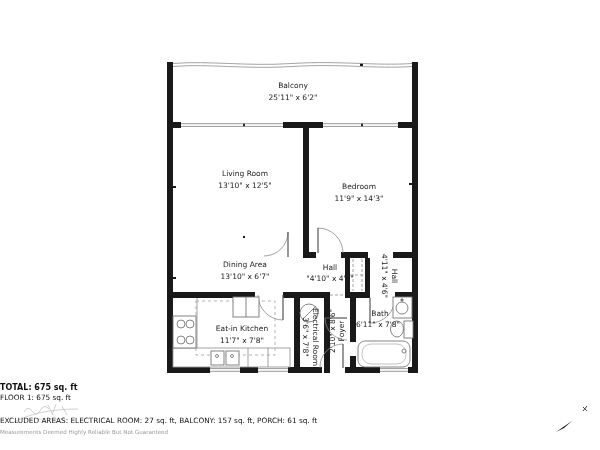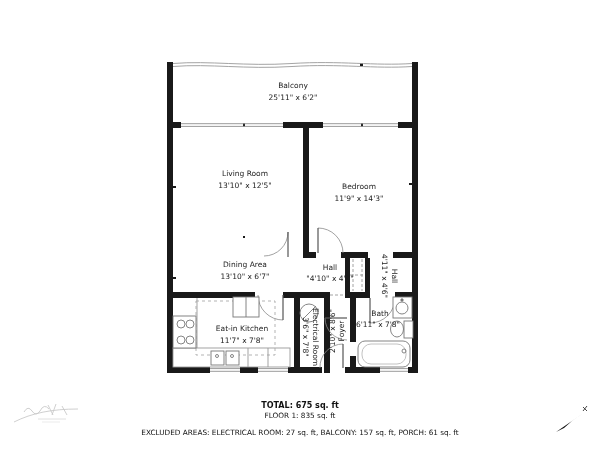--- a/index.html
+++ b/index.html
@@ -1,23 +1,23 @@
 <!DOCTYPE html>
 <html><head>
 <meta charset="utf-8">
 <style>
   html,body{margin:0;padding:0;background:#fff;}
   #stage{position:relative;width:600px;height:438px;background:#ffffff;overflow:hidden;
          font-family:"DejaVu Sans",sans-serif;}
   #plan-svg{position:absolute;left:0;top:0;}
   .room-name,.room-dims{font-family:"DejaVu Sans",sans-serif;font-size:7.5px;fill:#1c1c1c;}
-  .summary{position:absolute;left:0;top:401px;width:600px;text-align:center;color:#111;}
+  .summary{position:absolute;left:0;top:383px;width:600px;color:#111;}
   .summary .total{font-size:8px;font-weight:bold;}
   .summary .floor{font-size:7.3px;margin-top:1px;}
-  .summary .excluded{font-size:7.3px;margin-top:8px;}
+  .summary .excluded{font-size:7.3px;margin-top:14px;}
   .summary .disclaimer{font-size:5.6px;color:#9a9a9a;margin-top:4px;}
 </style>
 </head>
 <body>
 
 <div id="stage">
   <svg id="plan-svg" width="600" height="450" viewBox="0 0 600 450">
 
     <g fill="#191919">
       <rect x="167" y="62" width="6" height="66"></rect>
@@ -179,17 +179,17 @@
     </g>
 
     <g>
       <polygon points="556,432 585,412 572,421 564,428" fill="#111111"></polygon>
       <path d="M583,407 l4,4 M587,406 l-4,5" stroke="#333333" stroke-width="0.9" fill="none"></path>
     </g>
   </svg>
 
   <div class="summary">
     <div class="total">TOTAL: 675 sq. ft</div>
-    <div class="floor">FLOOR 1: 835 sq. ft</div>
+    <div class="floor">FLOOR 1: 675 sq. ft</div>
     <div class="excluded">EXCLUDED AREAS: ELECTRICAL ROOM: 27 sq. ft, BALCONY: 157 sq. ft, PORCH: 61 sq. ft</div>
     <div class="disclaimer">Measurements Deemed Highly Reliable But Not Guaranteed</div>
   </div>
 </div>
 
 </body></html>

